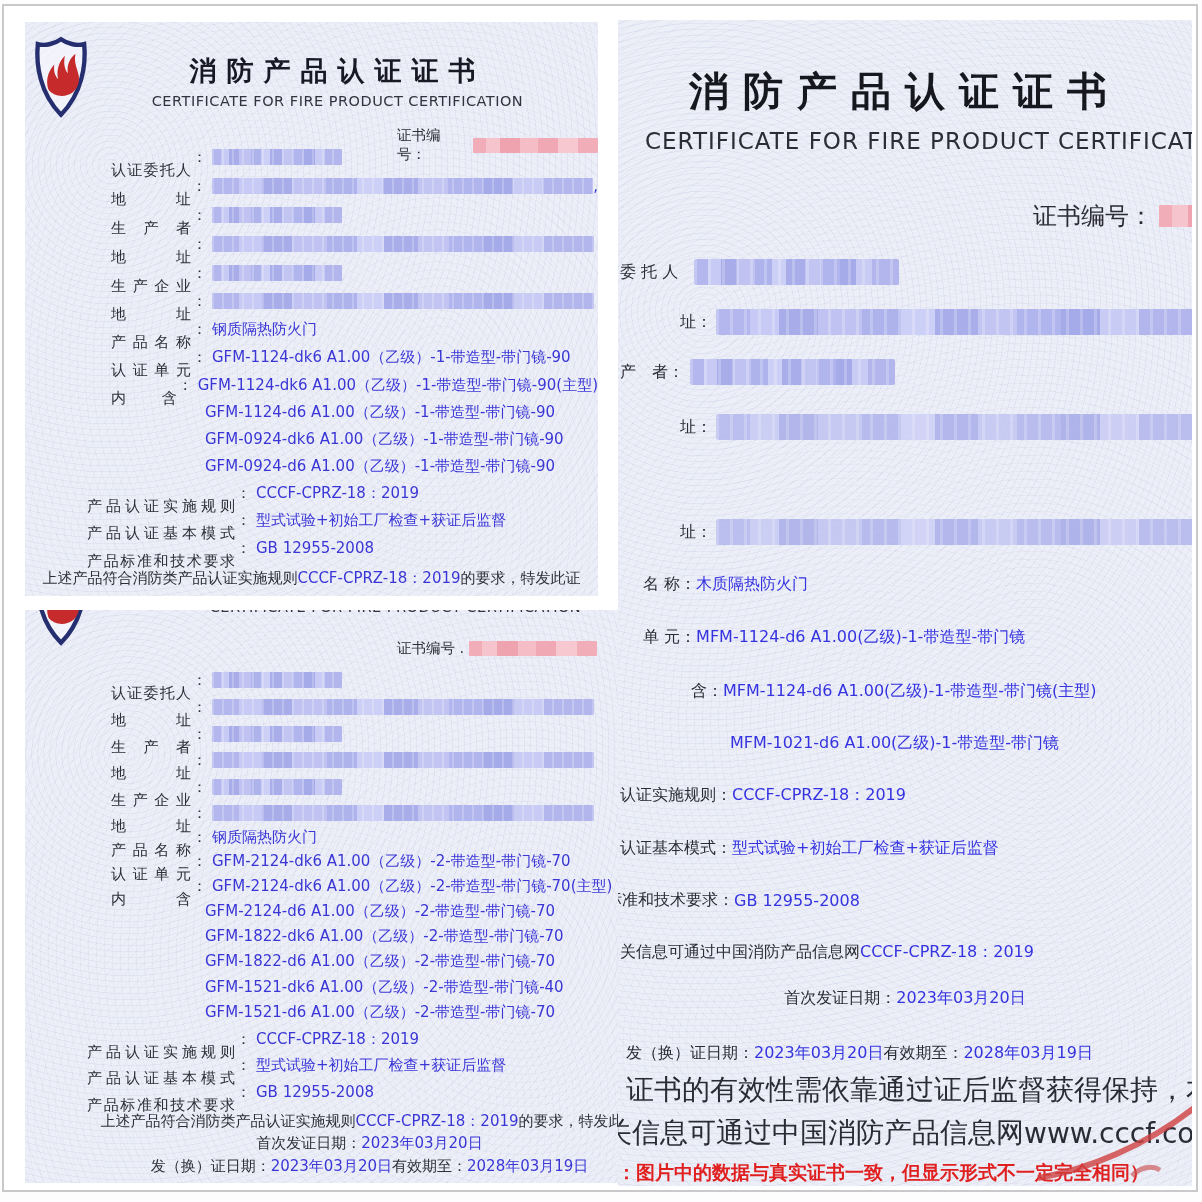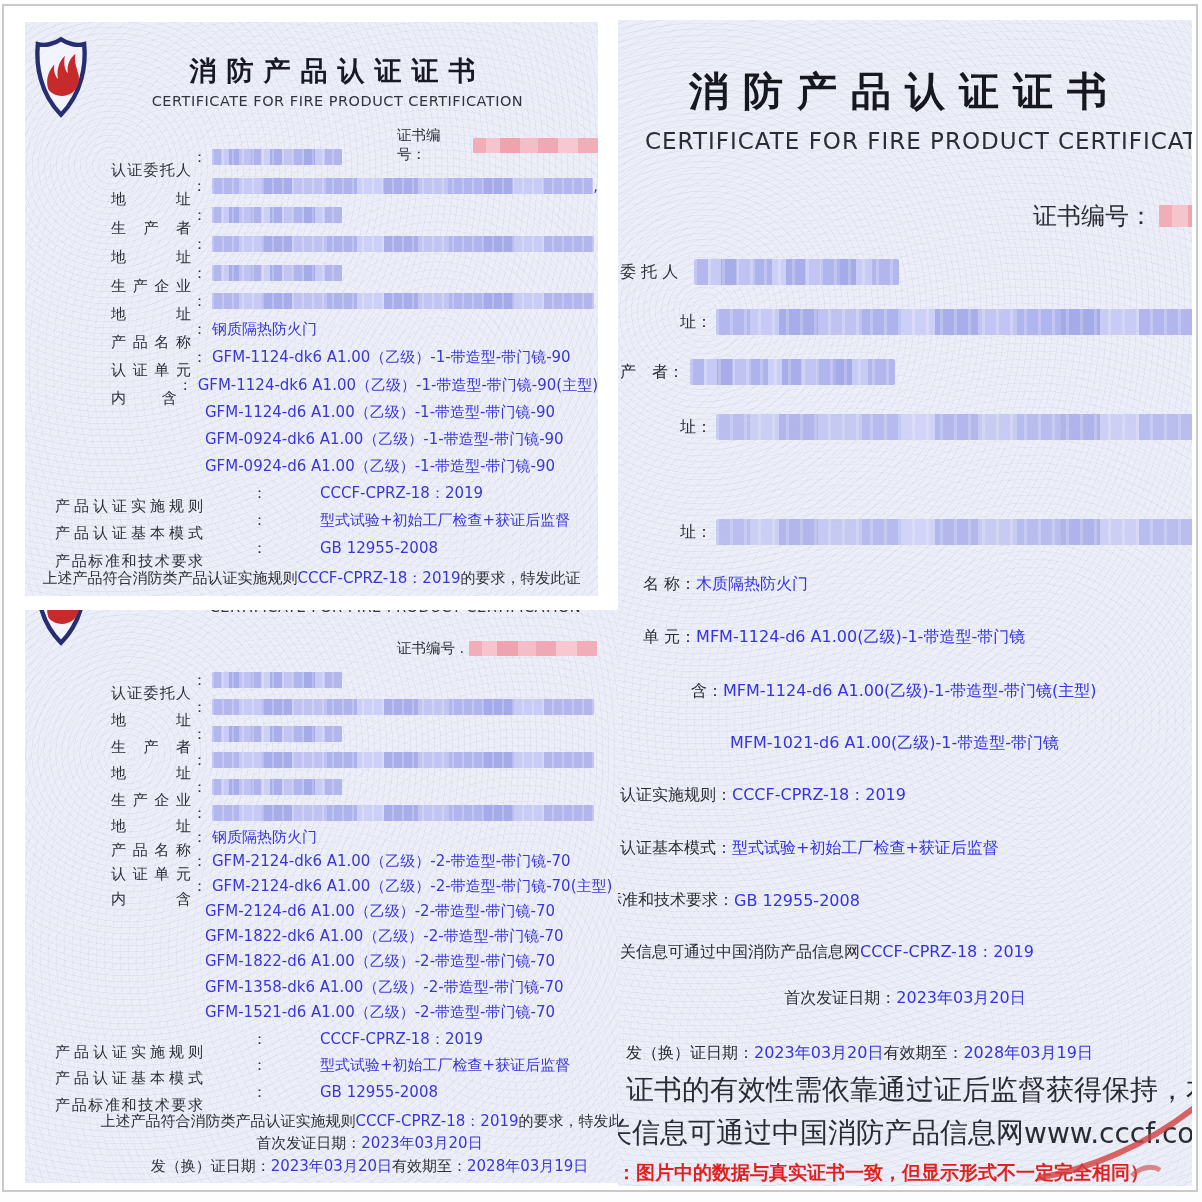--- a/index.html
+++ b/index.html
@@ -20,21 +20,21 @@
   .logoB{position:absolute;left:7px;top:-48px;}
   .hdr{position:absolute;left:60px;right:8px;top:34px;text-align:center;}
   .titleA{font-size:27px;letter-spacing:10px;color:#191926;font-weight:600;line-height:30px;}
   .subA{font-size:14.5px;color:#33333f;margin-top:7px;letter-spacing:.5px;}
   .hdrB{position:absolute;left:60px;right:8px;top:-11px;text-align:center;
     font-size:14.5px;color:#33333f;letter-spacing:.5px;}
 
   .row{position:absolute;left:0;right:0;display:flex;align-items:center;height:26px;
     white-space:nowrap;font-size:15px;color:#2e2e38;padding-left:86px;}
   .row .lbl{display:block;width:80px;text-align:justify;text-align-last:justify;margin-top:27px;}
-  .row.wide{padding-left:30px;gap:48px;}
+  .row.wide{padding-left:62px;}
   .row.wide .lbl{width:148px;}
   .row.cont{padding-left:180px;}
   .row.centered{padding-left:0;justify-content:center;}
   .colon{margin:0 5px 0 1px;}
   .val{color:#3a36d6;}
   .black{color:#2e2e38;}
 
   .certno{position:absolute;display:flex;align-items:center;font-size:14.5px;color:#2e2e38;}
 
   .redact{display:inline-block;height:16px;border-radius:1px;
@@ -231,21 +231,21 @@
   <div class="row cont" style="top:288px">
     <span class="val">GFM-2124-d6 A1.00（乙级）-2-带造型-带门镜-70</span>
   </div>
   <div class="row cont" style="top:313px">
     <span class="val">GFM-1822-dk6 A1.00（乙级）-2-带造型-带门镜-70</span>
   </div>
   <div class="row cont" style="top:338px">
     <span class="val">GFM-1822-d6 A1.00（乙级）-2-带造型-带门镜-70</span>
   </div>
   <div class="row cont" style="top:364px">
-    <span class="val">GFM-1358-dk6 A1.00（乙级）-2-带造型-带门镜-70</span>
+    <span class="val">GFM-1521-dk6 A1.00（乙级）-2-带造型-带门镜-40</span>
   </div>
   <div class="row cont" style="top:389px">
     <span class="val">GFM-1521-d6 A1.00（乙级）-2-带造型-带门镜-70</span>
   </div>
   <div class="row wide" style="top:416px">
     <span class="lbl">产品认证实施规则</span>
       <span class="colon">：</span>
     <span class="val">CCCF-CPRZ-18：2019</span>
   </div>
   <div class="row wide" style="top:442px">

